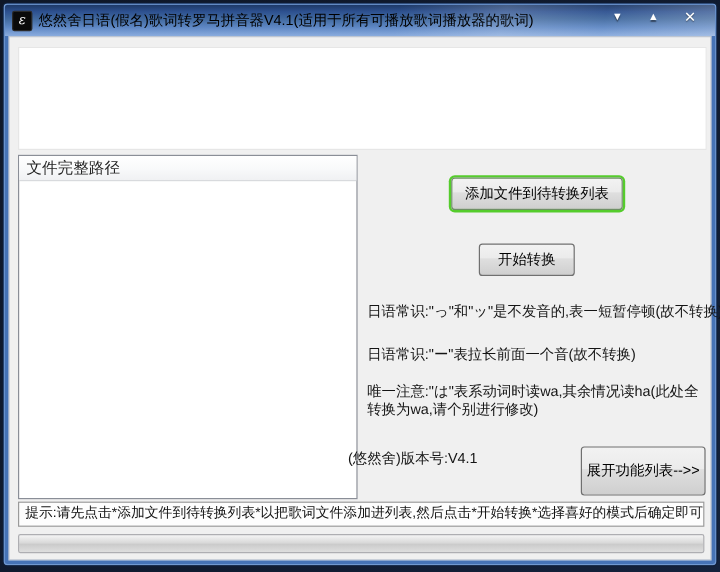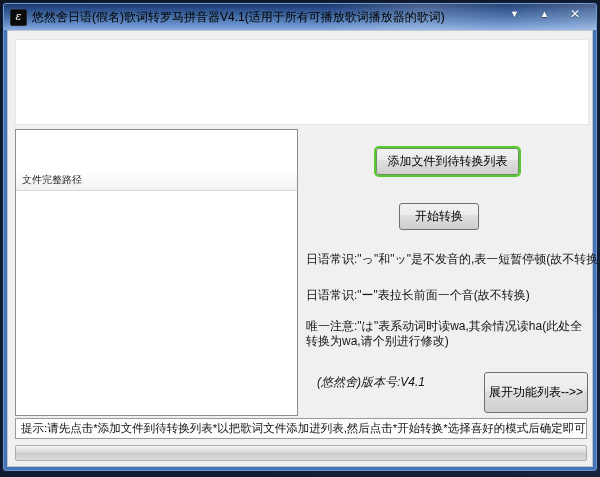--- a/index.html
+++ b/index.html
@@ -51,24 +51,24 @@
   .banner{
     position:absolute;left:8px;top:9px;width:572px;height:84px;
     background:#ffffff;border:1px solid #e6e6e6;
   }
   .filelist{
     position:absolute;left:8px;top:99px;width:281px;height:285px;
     background:#ffffff;border:1px solid #8a8e97;
   }
   .filelist-header{
     height:20px;line-height:20px;padding-left:6px;
-    font-size:10px;color:#1f1f1f;
+    font-size:13px;color:#1f1f1f;
     background:linear-gradient(180deg,#ffffff 0%,#f8f9fa 55%,#f0f1f3 100%);
     border-bottom:1px solid #d8dadd;
-    white-space:nowrap;overflow:hidden;margin-top:40px;
+    white-space:nowrap;overflow:hidden;
   }
   .btn{
     position:absolute;display:block;
     font-family:"Liberation Sans","DejaVu Sans",sans-serif;
     font-size:12px;color:#000;text-align:center;
     border:1px solid #707070;border-radius:3px;
     background:linear-gradient(180deg,#f2f2f2 0%,#ebebeb 45%,#dfdfdf 46%,#cfcfcf 100%);
     padding:0;cursor:default;
   }
   .btn-add{
@@ -78,21 +78,21 @@
   }
   .btn-start{left:392px;top:173px;width:80px;height:27px;}
   .btn-expand{left:477px;top:342px;width:104px;height:41px;}
   .label{
     position:absolute;font-size:12px;color:#141414;line-height:15px;
     white-space:nowrap;
   }
   .lbl-tip1{left:299px;top:222px;}
   .lbl-tip2{left:299px;top:258px;}
   .lbl-note{left:299px;top:289px;width:284px;white-space:normal;}
-  .lbl-version{left:310px;top:345px;font-style:italic;}
+  .lbl-version{left:283px;top:345px;}
   .hintbar{
     position:absolute;left:8px;top:388px;width:560px;height:19px;
     background:#fdfdfd;border:1px solid #9a9a9a;
     font-size:11.5px;color:#111;line-height:19px;
     padding:0 5px;white-space:nowrap;overflow:hidden;
   }
   .progress{
     position:absolute;left:8px;top:415px;width:570px;height:14px;
     border:1px solid #aeaeb2;border-radius:2px;
     background:linear-gradient(180deg,#f5f5f5 0%,#d9d9d9 45%,#cbcbcb 55%,#dedede 100%);

